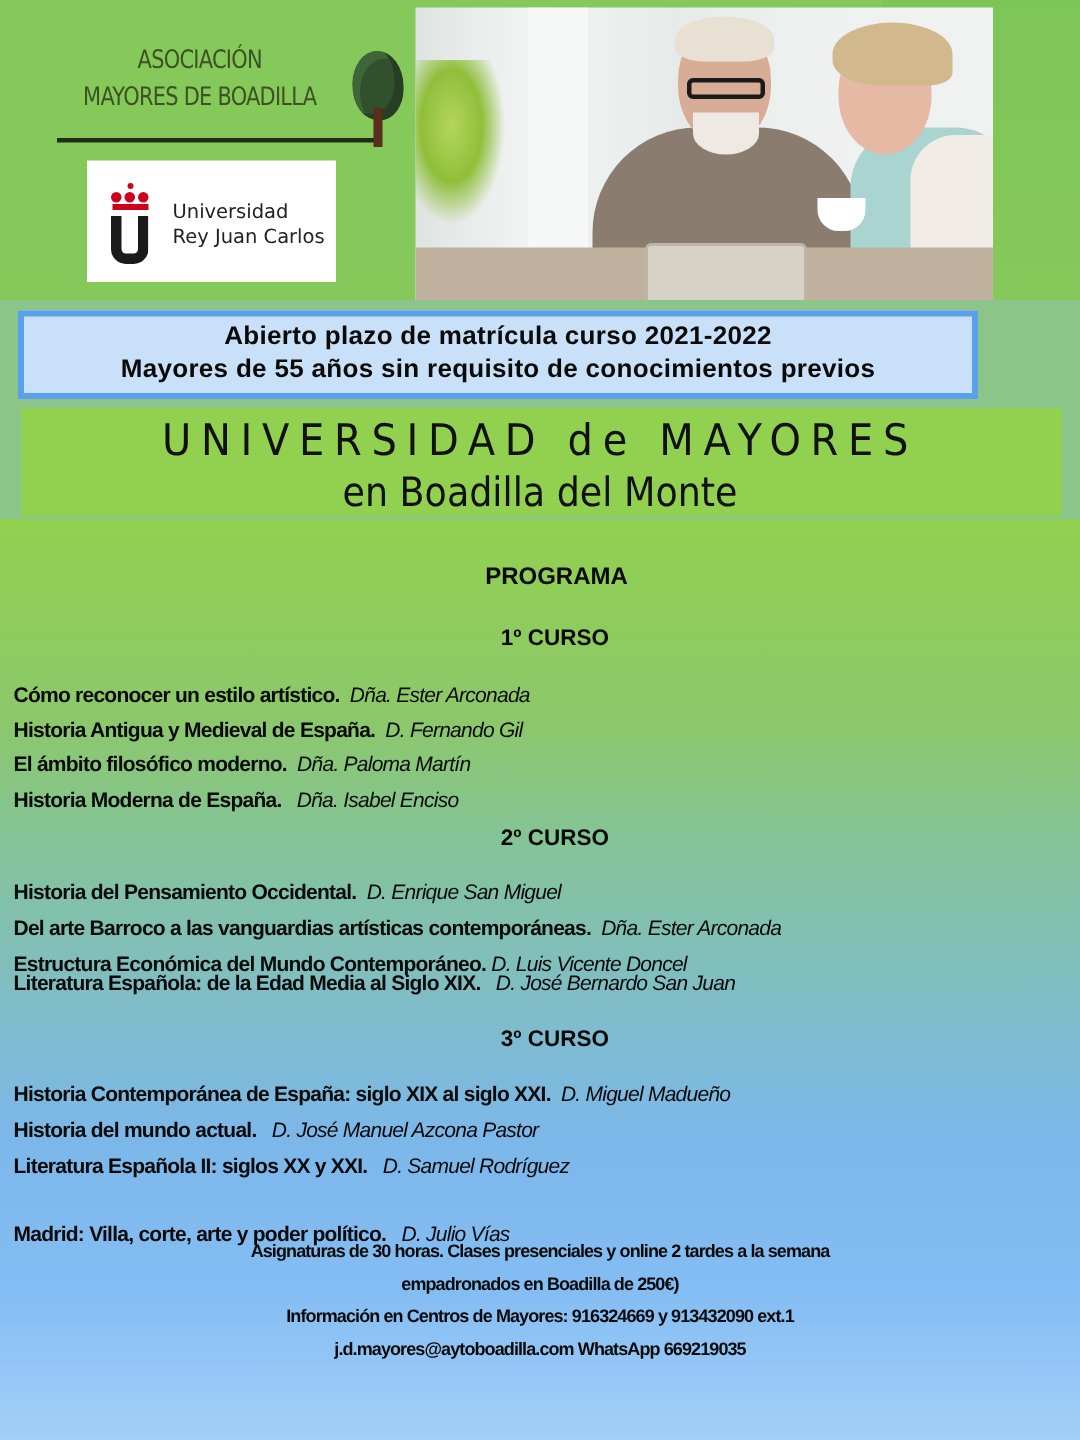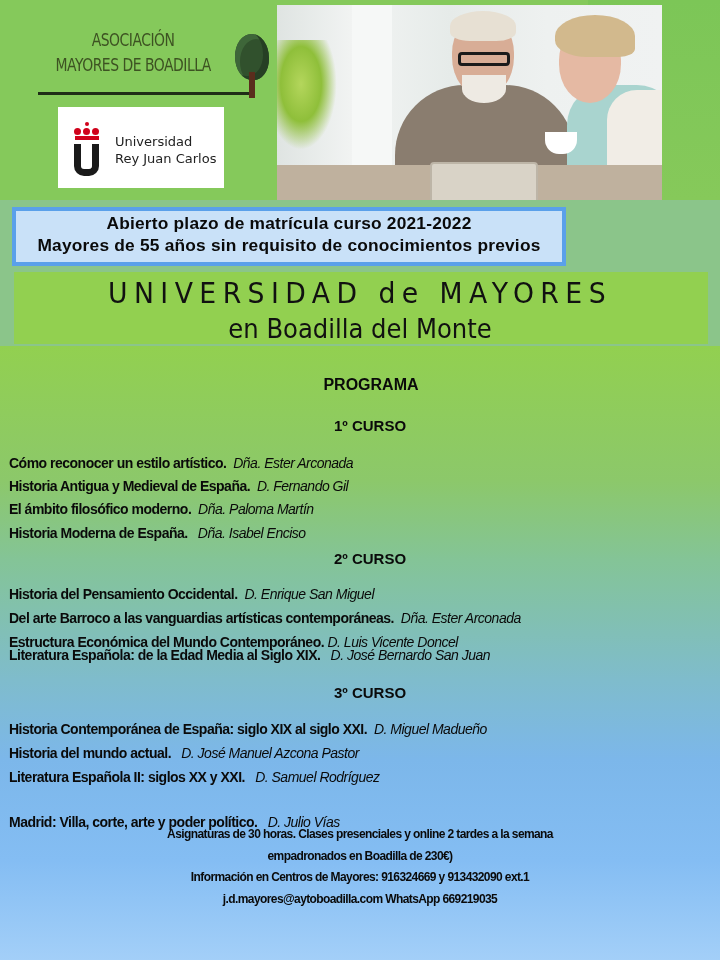--- a/index.html
+++ b/index.html
@@ -57,21 +57,21 @@
     .photo .woman-body { position: absolute; left: 290px; top: 80px; width: 110px; height: 120px; background: #a9d4cf; border-radius: 40px 40px 0 0; }
     .photo .woman-cardigan { position: absolute; left: 330px; top: 85px; width: 70px; height: 115px; background: #f1ede6; border-radius: 30px 0 0 0; }
     .photo .woman-head { position: absolute; left: 282px; top: 20px; width: 62px; height: 78px; background: #e5b9a3; border-radius: 45% 45% 50% 50%; }
     .photo .woman-hair { position: absolute; left: 278px; top: 10px; width: 80px; height: 42px; background: #d2b98d; border-radius: 50% 50% 20% 40%; }
     .photo .tablet { position: absolute; left: 153px; top: 157px; width: 108px; height: 44px; background: #d9d3c7; border: 2px solid #bdb5a7; border-radius: 4px; }
     .photo .cup { position: absolute; left: 268px; top: 127px; width: 32px; height: 22px; background: #ffffff; border-radius: 0 0 14px 14px; }
 
     
     .band-bg { position: absolute; left: 0; top: 200px; width: 720px; height: 146px; background: #8bc58a; }
     .banner {
-      position: absolute; left: 12px; top: 207px; width: 554px; height: 59px;
+      position: absolute; left: 12px; top: 207px; width: 640px; height: 59px;
       background: #c9e1f8; border: 4px solid #5aa0ea;
       text-align: center; font-weight: 900; font-family: "Liberation Sans", sans-serif;
       font-size: 17px; line-height: 22px; padding-top: 2px; letter-spacing: 0.2px;
     }
     .banner span { display: block; font-weight: bold; transform: scaleX(1.02); }
     .title-box { position: absolute; left: 14px; top: 272px; width: 694px; height: 72px; background: #92d050; }
     .title-1 { position: absolute; left: 0; top: 275px; width: 720px; text-align: center; font-family: "DejaVu Sans", sans-serif; font-size: 29px; letter-spacing: 7px; line-height: 36px; color: #111; transform: scaleX(0.92); }
     .title-2 { position: absolute; left: 0; top: 311px; width: 720px; text-align: center; font-family: "DejaVu Sans", sans-serif; font-size: 27px; line-height: 36px; color: #111; transform: scaleX(0.9); }
 
     
@@ -157,16 +157,16 @@
 <div class="row" style="top:645px"><span class="subject">Literatura Española:  de la Edad Media al Siglo XIX.</span>&nbsp;&nbsp; <span class="teacher">D. José Bernardo San Juan</span></div>
 
 <div class="heading" style="top:683px">3º CURSO</div>
 <div class="row" style="top:719px"><span class="subject">Historia Contemporánea de España: siglo XIX al siglo XXI.</span>&nbsp; <span class="teacher">D. Miguel Madueño</span></div>
 <div class="row" style="top:743px"><span class="subject">Historia del mundo actual.</span>&nbsp;&nbsp; <span class="teacher">D.  José Manuel Azcona Pastor</span></div>
 <div class="row" style="top:767px"><span class="subject">Literatura Española II: siglos XX y XXI.</span>&nbsp;&nbsp; <span class="teacher">D.  Samuel Rodríguez</span></div>
 <div class="row" style="top:812px"><span class="subject">Madrid:  Villa, corte, arte y poder político.</span>&nbsp;&nbsp; <span class="teacher">D.  Julio Vías</span></div>
 
 <div class="footer">
   <div>Asignaturas de 30 horas. Clases presenciales y online 2 tardes a la semana</div>
-  <div>empadronados en Boadilla de 230€)</div>
+  <div>empadronados en Boadilla de 250€)</div>
   <div>Información en Centros de Mayores: 916324669  y  913432090 ext.1</div>
   <div>j.d.mayores@aytoboadilla.com  WhatsApp 669219035</div>
 </div>
 
 </body></html>

